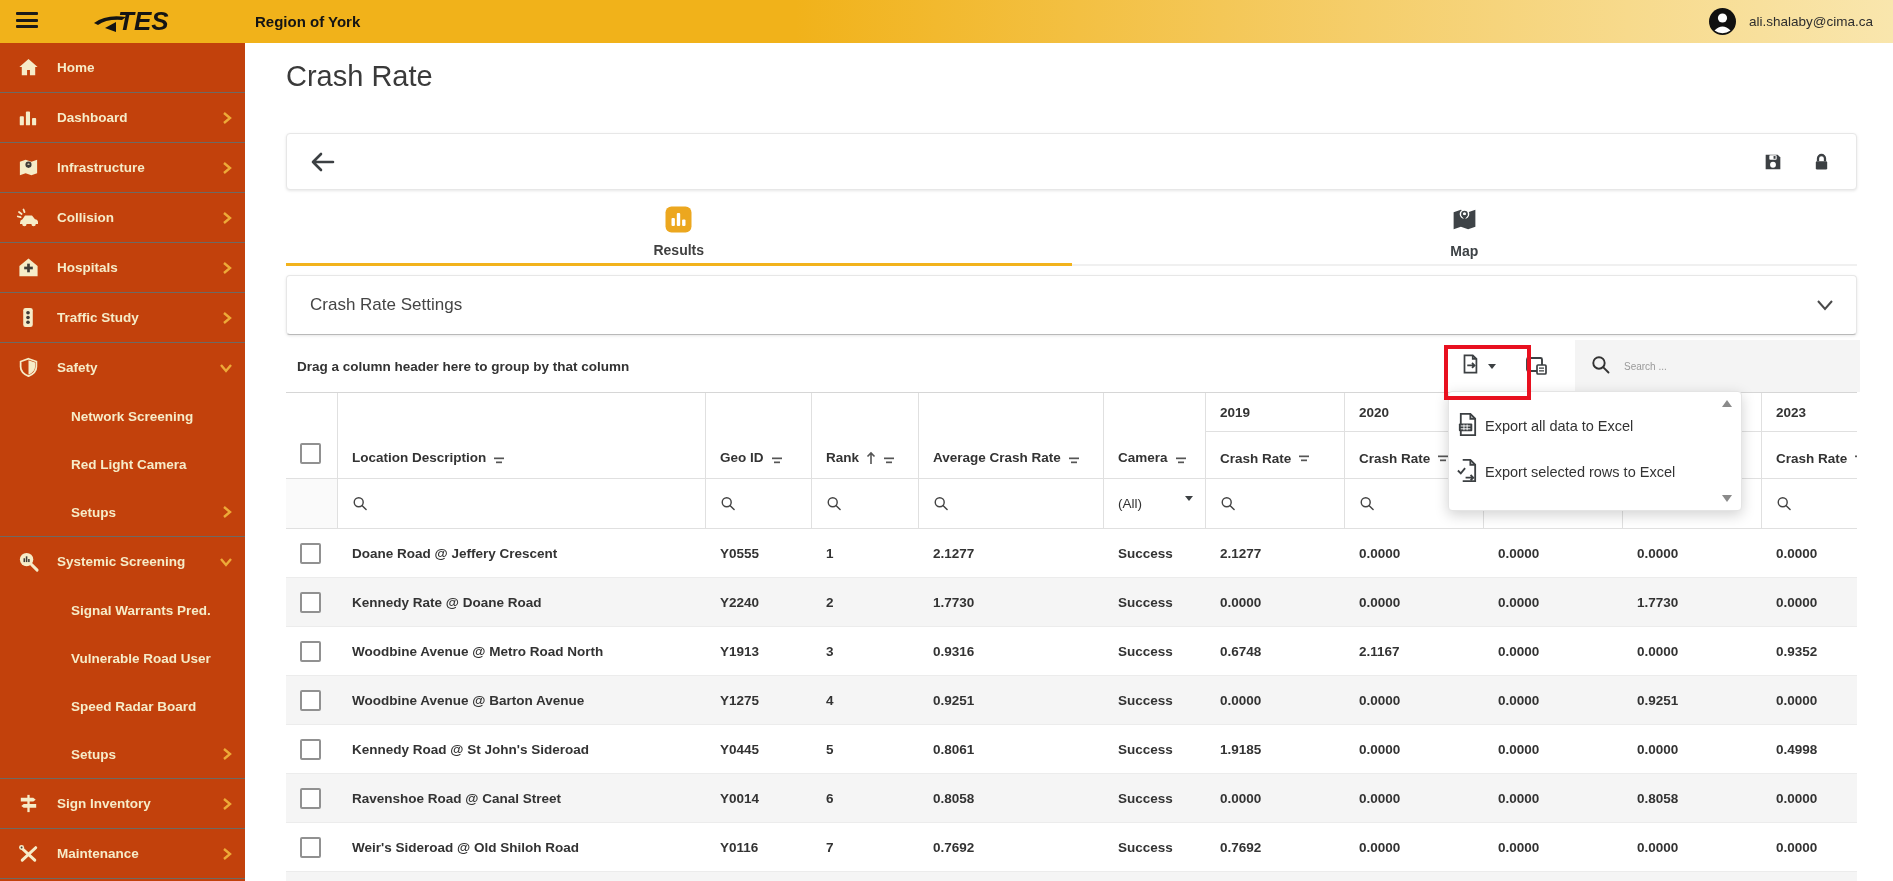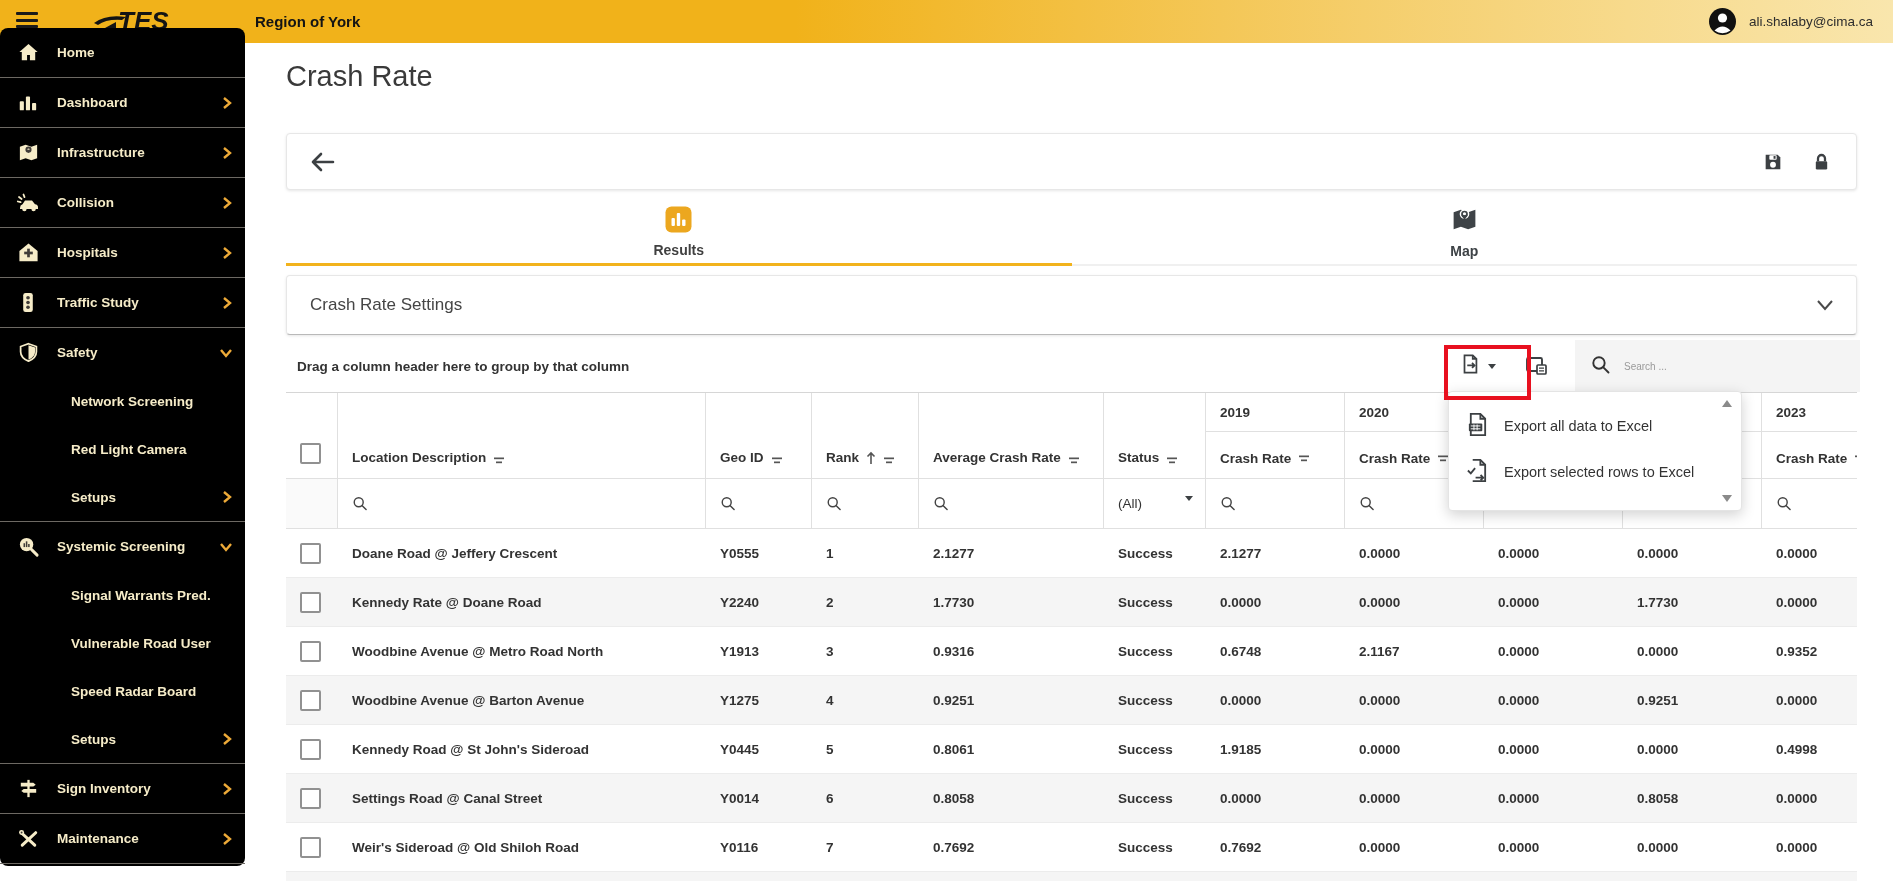--- a/index.html
+++ b/index.html
@@ -12,21 +12,21 @@
   .topbar{position:absolute;left:0;top:0;width:1893px;height:43px;
     background:linear-gradient(90deg,#F1B21A 0%,#F1B21A 42%,#F5CE6B 72%,#F9E6AD 100%);}
   .hamburger{position:absolute;left:16px;top:12px;width:22px;height:18px;cursor:pointer;}
   .hamburger span{display:block;height:3px;background:#1a1a1a;margin-bottom:3.5px;border-radius:1px;}
   .logo{position:absolute;left:92px;top:6px;}
   .region{position:absolute;left:255px;top:0;height:43px;display:flex;align-items:center;
     font-weight:bold;font-size:15px;color:#141414;}
   .userbox{position:absolute;right:20px;top:0;height:43px;display:flex;align-items:center;gap:12px;}
   .email{font-size:13.5px;color:#2d2d2d;}
   
-  .sidebar{position:absolute;left:0;top:28px;width:245px;height:838px;background:#000000;border-radius:8px;}
+  .sidebar{position:absolute;left:0;top:43px;width:245px;height:838px;background:#c2410c;}
   .nav-item{height:49px;display:flex;align-items:center;position:relative;cursor:pointer;}
   .nav-item.sep{border-top:1px solid #6d6963;}
   .nav-item.last{border-bottom:1px solid #6d6963;}
   .nav-sub{height:48px;}
   .nav-icon{position:absolute;left:16px;width:24px;height:24px;display:flex;align-items:center;justify-content:center;}
   .nav-label{margin-left:57px;color:#F6ECC8;font-weight:bold;font-size:13.5px;}
   .nav-sub .nav-label{margin-left:71px;}
   .nav-chev{position:absolute;right:13px;top:50%;transform:translateY(-50%);display:flex;}
   
   .main{position:absolute;left:245px;top:43px;width:1648px;height:838px;background:#fff;}
@@ -89,21 +89,21 @@
   .col-loc{width:368px;}
   .col-geo{width:106px;}
   .col-rank{width:107px;}
   .col-avg{width:185px;}
   .col-status{width:102px;}
   .col-year{width:139px;}
   .cb{width:17px;height:17px;border:2px solid #919191;border-radius:2px;background:#fff;display:inline-block;cursor:pointer;}
   
   .export-menu{position:absolute;left:1203px;top:348px;width:292px;height:118px;background:#fff;
     border:1px solid #e4e4e4;border-radius:4px;box-shadow:0 4px 14px rgba(0,0,0,0.18);z-index:60;}
-  .menu-item{display:flex;align-items:center;gap:15px;height:46px;padding-left:17px;cursor:pointer;}
+  .menu-item{display:flex;align-items:center;gap:6px;height:46px;padding-left:7px;cursor:pointer;}
   .menu-item:first-of-type{margin-top:11px;}
   .menu-label{font-size:14.5px;color:#333;}
   .scroll-arrow{position:absolute;right:9px;width:0;height:0;border-left:5px solid transparent;
     border-right:5px solid transparent;}
   .scroll-up{top:8px;border-bottom:7px solid #8a8a8a;}
   .scroll-dn{bottom:8px;border-top:7px solid #8a8a8a;}
   
   .annotation{position:absolute;left:1199px;top:302px;width:79px;height:47px;border:4px solid #E8101F;
     z-index:70;pointer-events:none;}
 </style>
@@ -454,21 +454,21 @@
           </svg>
       </div>
       <div class="th col-avg">
         <span>Average Crash Rate</span>
         <svg width="12" height="9" viewBox="0 0 12 9">
             <rect x="1" y="1.5" width="10" height="1.7" fill="#555"></rect>
             <rect x="3" y="5.5" width="6" height="1.7" fill="#555"></rect>
           </svg>
       </div>
       <div class="th col-status">
-        <span>Status</span>
+        <span>Camera</span>
         <svg width="12" height="9" viewBox="0 0 12 9">
             <rect x="1" y="1.5" width="10" height="1.7" fill="#555"></rect>
             <rect x="3" y="5.5" width="6" height="1.7" fill="#555"></rect>
           </svg>
       </div>
 
       <div class="th th-year col-year">
         <div class="yr-cell">2019</div>
         <div class="cr-cell">
             <span>Crash Rate</span>
@@ -657,21 +657,21 @@
     <div class="td col-year">1.9185</div>
     <div class="td col-year">0.0000</div>
     <div class="td col-year">0.0000</div>
     <div class="td col-year">0.0000</div>
     <div class="td col-year">0.4998</div>
   </div>
         <div class="tr alt">
     <div class="td col-check">
             <span class="cb"></span>
           </div>
-    <div class="td col-loc">Settings Road @ Canal Street</div>
+    <div class="td col-loc">Ravenshoe Road @ Canal Street</div>
     <div class="td col-geo">Y0014</div>
     <div class="td col-rank">6</div>
     <div class="td col-avg">0.8058</div>
     <div class="td col-status">Success</div>
     <div class="td col-year">0.0000</div>
     <div class="td col-year">0.0000</div>
     <div class="td col-year">0.0000</div>
     <div class="td col-year">0.8058</div>
     <div class="td col-year">0.0000</div>
   </div>

